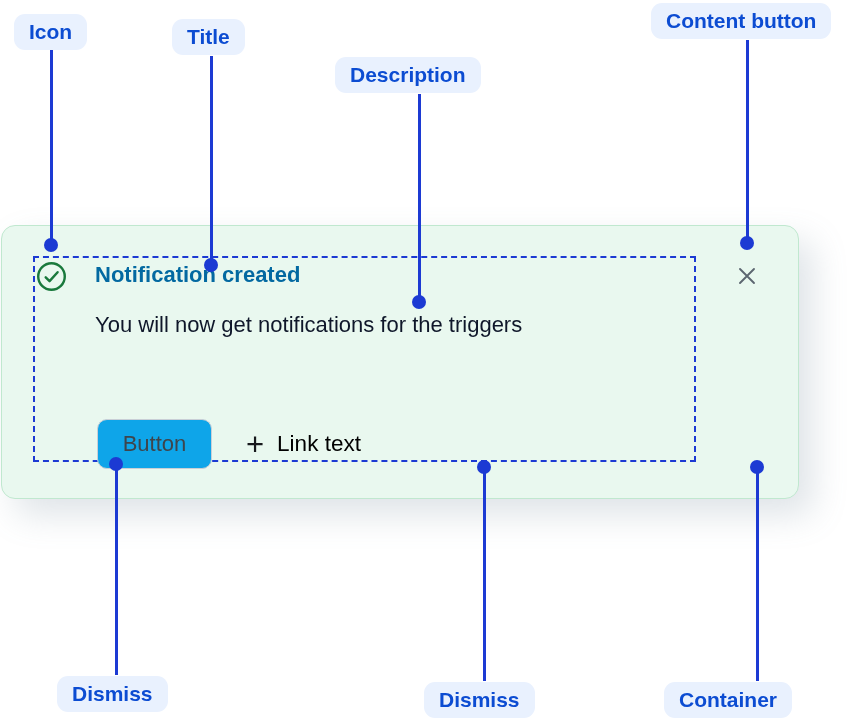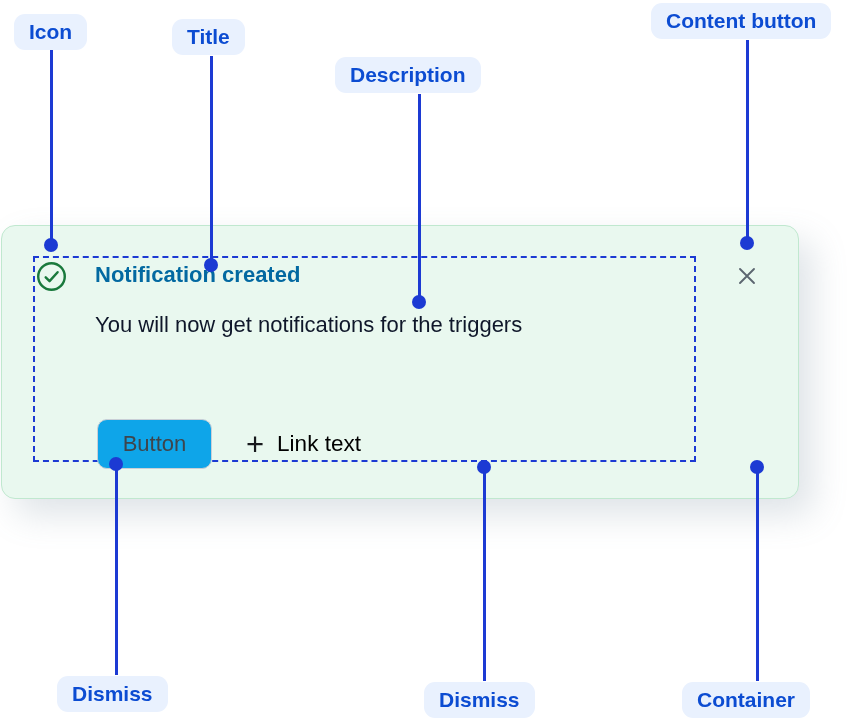--- a/index.html
+++ b/index.html
@@ -179,13 +179,13 @@
 <div class="callout-dot" style="left:109px; top:457px;"></div>
 <div class="callout-dot" style="left:477px; top:460px;"></div>
 <div class="callout-dot" style="left:750px; top:460px;"></div>
 
 <div class="pill" style="left:14px;  top:14px;">Icon</div>
 <div class="pill" style="left:172px; top:19px;">Title</div>
 <div class="pill" style="left:335px; top:57px;">Description</div>
 <div class="pill" style="left:651px; top:3px;">Content button</div>
 <div class="pill" style="left:57px;  top:676px;">Dismiss</div>
 <div class="pill" style="left:424px; top:682px;">Dismiss</div>
-<div class="pill" style="left:682px; top:682px;">Container</div>
+<div class="pill" style="left:664px; top:682px;">Container</div>
 
 </body></html>

